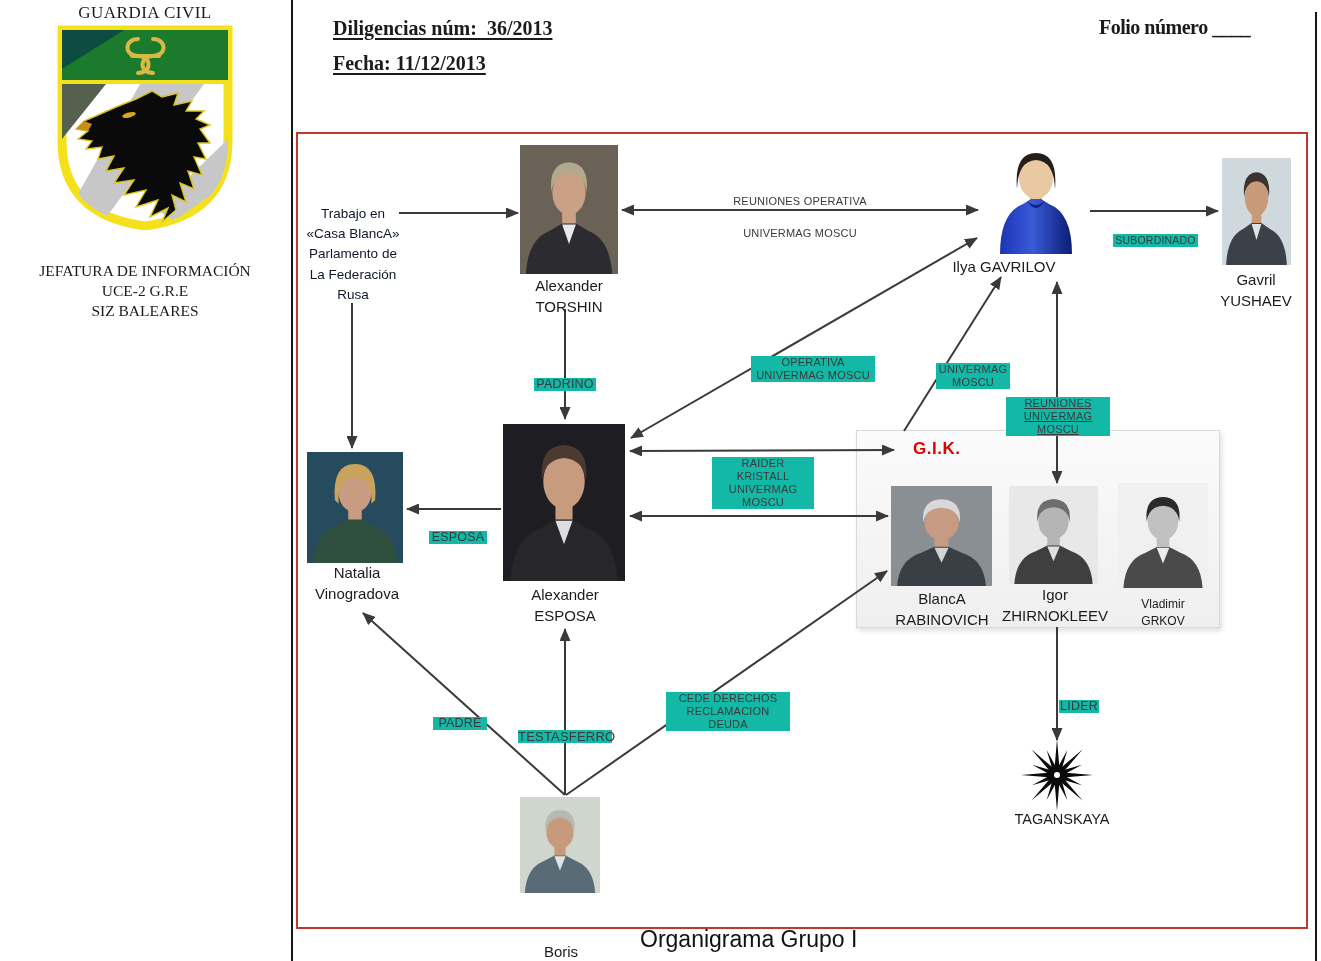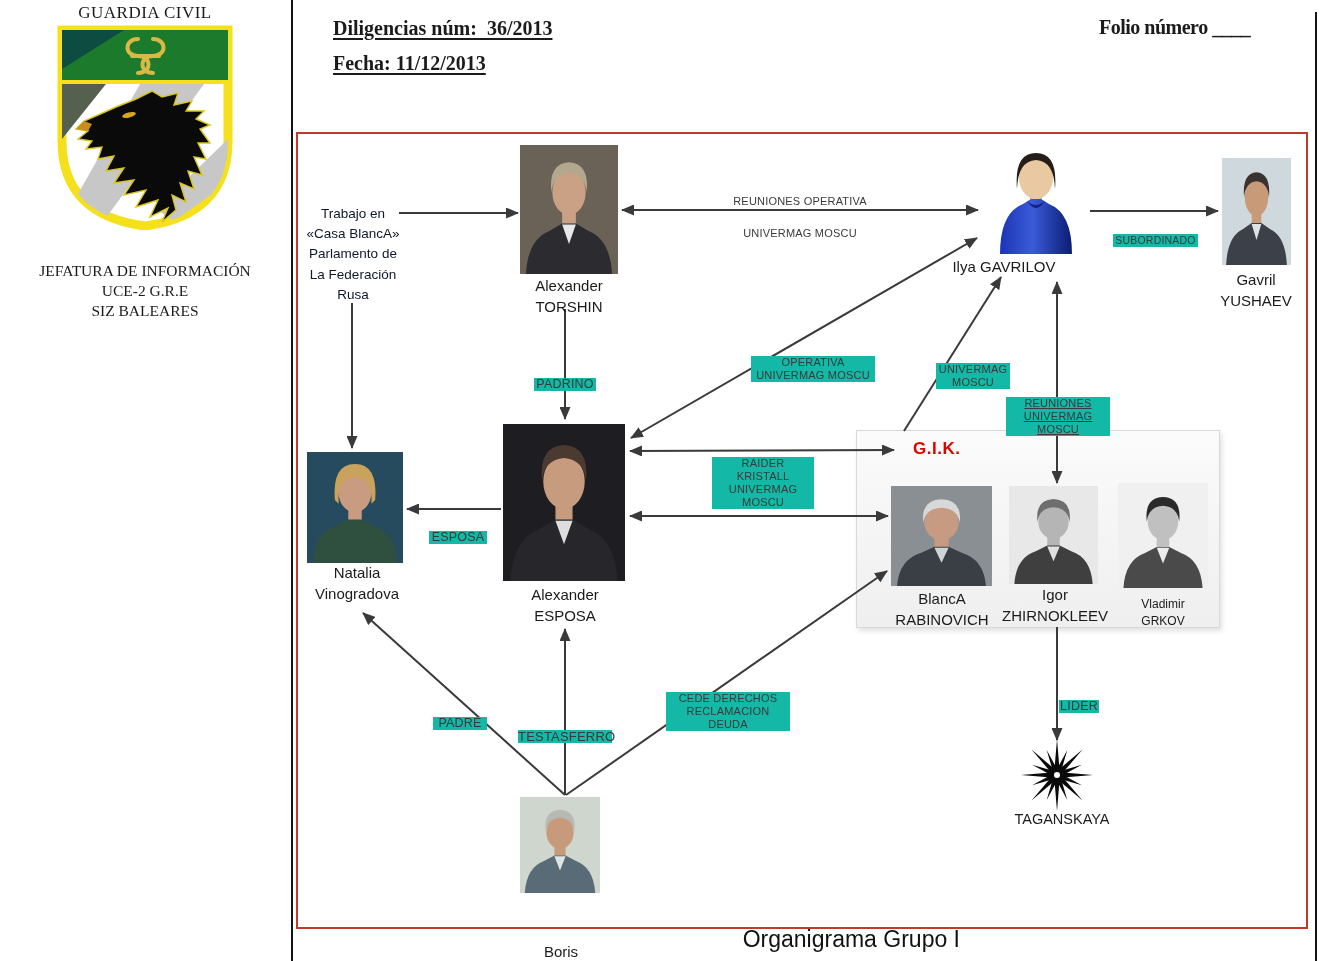--- a/index.html
+++ b/index.html
@@ -20,21 +20,21 @@
   .name{position:absolute;font-size:15px;line-height:21px;text-align:center;color:#1b1b1b;z-index:4;}
   .name.sm{font-size:12px;line-height:17px;}
   .rel{position:absolute;font-size:11px;line-height:13px;letter-spacing:0.2px;
        color:#3a3a3a;text-align:center;z-index:4;}
   .rel.mask{background:#14b8a6;margin-top:29px;}
   .rel.big{font-size:12.5px;}
   .gik-title{position:absolute;left:913px;top:439px;font-size:17px;font-weight:bold;
              color:#e00000;z-index:4;letter-spacing:0.5px;}
   #trabajo{position:absolute;left:297px;top:204px;width:112px;font-size:13.5px;
            line-height:20.2px;text-align:center;color:#0f172a;z-index:4;}
-  #caption{position:absolute;left:640px;top:926px;width:320px;text-align:right;
+  #caption{position:absolute;left:640px;top:926px;width:320px;text-align:left;
            font-size:23px;color:#111;z-index:3;}
   .row{display:block;}
   .gap5 .row{margin-bottom:19px;}
   #guardia-title{position:absolute;left:30px;top:3px;width:230px;text-align:center;
                  font-size:17px;letter-spacing:0.5px;z-index:3;}
   #jefatura{position:absolute;left:8px;top:261px;width:274px;text-align:center;
             font-size:15.5px;line-height:20px;z-index:3;}
   #shield{position:absolute;left:52px;top:23px;width:186px;height:207px;z-index:3;}
   #star{position:absolute;left:1021px;top:738px;width:72px;height:74px;z-index:3;}
 </style>

